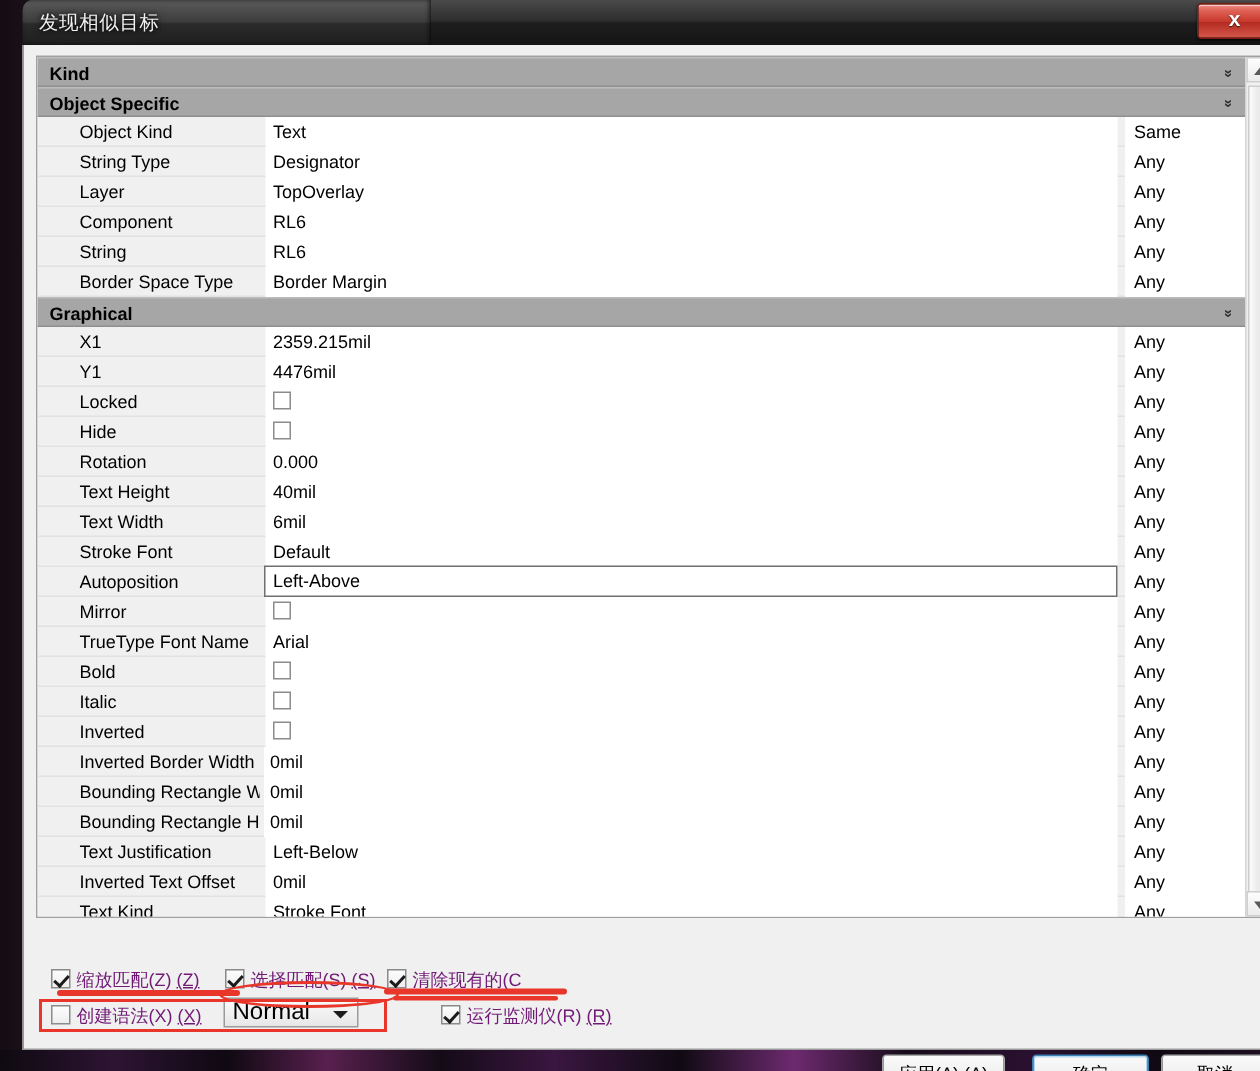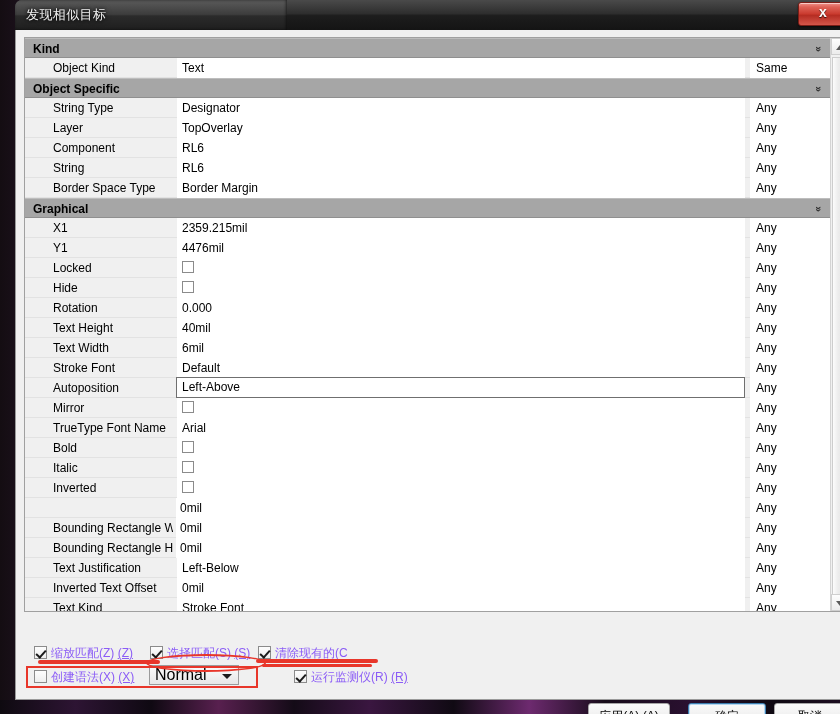--- a/index.html
+++ b/index.html
@@ -252,21 +252,21 @@
     background: linear-gradient(90deg, #fcfcfc, #ededed 40%, #e2e2e2);
     border: 1px solid #cdcdcd;
     box-sizing: border-box;
     cursor: pointer;
   }
 
   
   .opt {
     position: absolute;
     font-size: 12px;
-    color: #8b5cf6;
+    color: #701a75;
     white-space: nowrap;
   }
   .opt .box {
     display: inline-block;
     width: 13px; height: 13px;
     border: 1px solid #8b8b8b;
     background: linear-gradient(180deg, #fdfdfd, #eeeeee);
     box-sizing: border-box;
     vertical-align: -2px;
     margin-right: 4px;
@@ -372,29 +372,29 @@
   </div>
 
   <div id="client">
 
     <div id="grid-wrap">
       <div id="grid">
           <div class="row group">
             <span class="gname">Kind</span>
             <span class="chev" style="transform: rotate(90deg); display: inline-block;">»</span>
           </div>
+          <div class="row group">
+            <span class="gname">Object Specific</span>
+            <span class="chev" style="transform: rotate(90deg); display: inline-block;">»</span>
+          </div>
           <div class="row prop">
             <span class="label">Object Kind</span>
             <span class="value">Text</span>
             <span class="match">Same</span>
           </div>
-          <div class="row group">
-            <span class="gname">Object Specific</span>
-            <span class="chev" style="transform: rotate(90deg); display: inline-block;">»</span>
-          </div>
           <div class="row prop">
             <span class="label">String Type</span>
             <span class="value">Designator</span>
             <span class="match">Any</span>
           </div>
           <div class="row prop">
             <span class="label">Layer</span>
             <span class="value">TopOverlay</span>
             <span class="match">Any</span>
           </div>
@@ -481,20 +481,21 @@
             <span class="label">Italic</span>
             <span class="value"><span class="cbx"></span></span>
             <span class="match">Any</span>
           </div>
           <div class="row prop">
             <span class="label">Inverted</span>
             <span class="value"><span class="cbx"></span></span>
             <span class="match">Any</span>
           </div>
           <div class="row prop">
+            <span class="label">Inverted Border Width</span>
             <span class="value" style="left: 151px; padding-left: 4px;">0mil</span>
             <span class="match">Any</span>
           </div>
           <div class="row prop">
             <span class="label">Bounding Rectangle W</span>
             <span class="value" style="left: 151px; padding-left: 4px;">0mil</span>
             <span class="match">Any</span>
           </div>
           <div class="row prop">
             <span class="label">Bounding Rectangle H</span>

